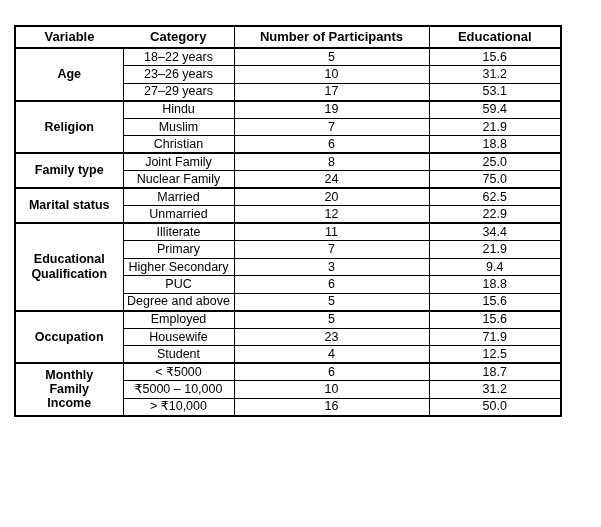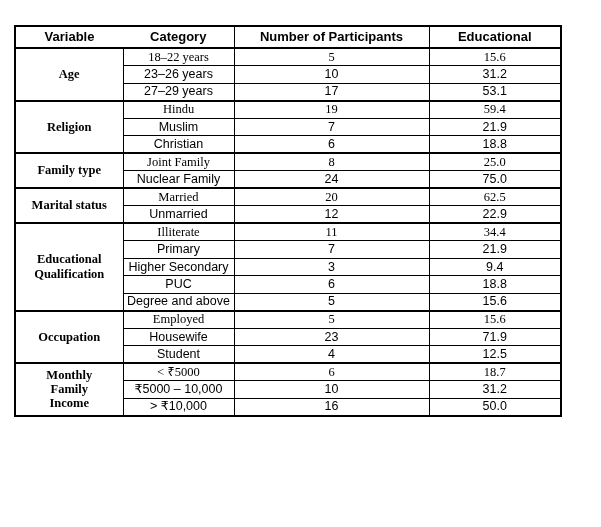--- a/index.html
+++ b/index.html
@@ -49,21 +49,21 @@
     border-bottom: 2px solid #000;
   }
   th.no-right { border-right: hidden; margin-top: 20px; }
   th.no-left  { border-left: hidden; }
 
   tbody tr { height: 17.5px; }
   td.var {
     font-weight: bold;
     white-space: pre-line;
   }
-  tr.group-first > td { border-top: 2px solid #000; font-family: Liberation Serif, serif; }
+  tr.group-first > td { border-top: 2px solid #000; }
 
   .source {
     font-size: 13px;
     margin: 4px 0 0 16px;
   }
 </style>
 </head>
 <body>
 
 <div class="page">

